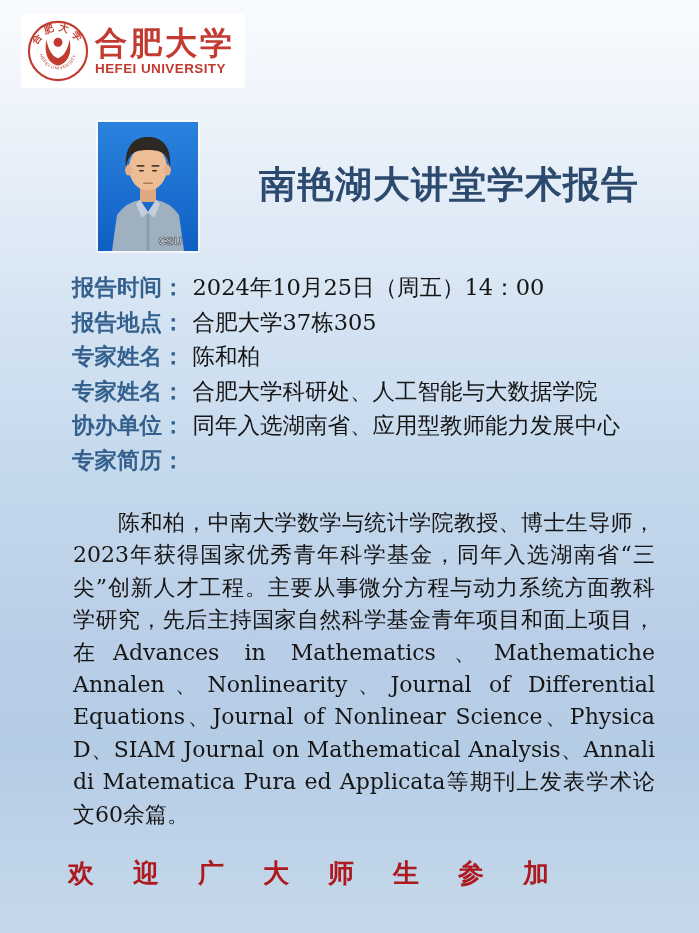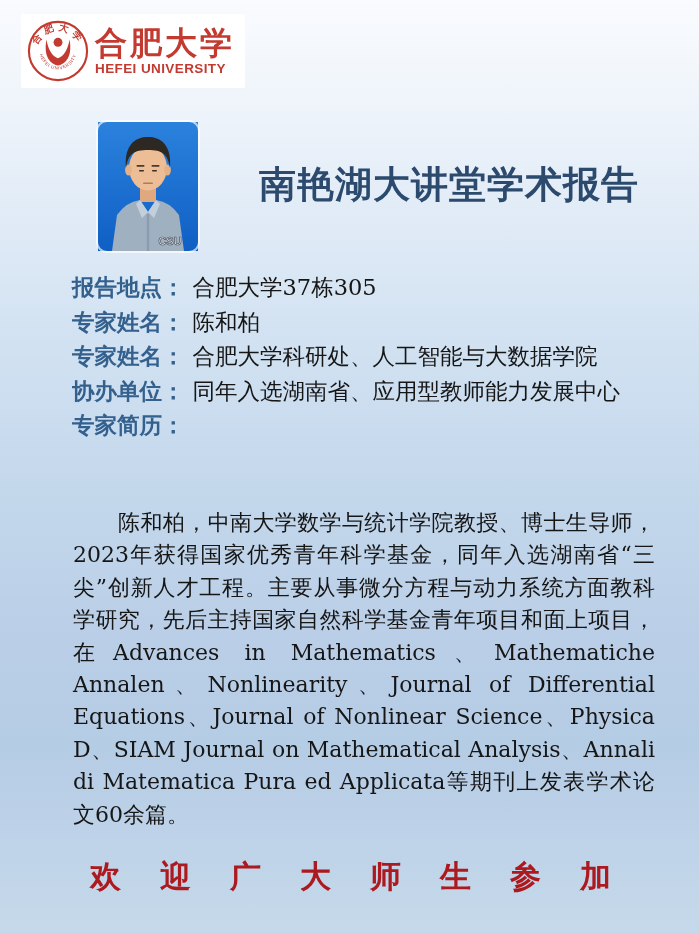--- a/index.html
+++ b/index.html
@@ -23,21 +23,20 @@
     font-family:"DejaVu Serif",serif;
   }
   .logo-en{
     font-size:13.5px;color:#c23a30;letter-spacing:0.4px;margin-top:3px;
     font-family:"Liberation Sans","DejaVu Sans",sans-serif;font-weight:bold;
   }
   
   .photo{
     position:absolute;left:98px;top:122px;width:100px;height:129px;
     outline:2px solid rgba(255,255,255,0.65);
-    border-radius:9px;
   }
   
   .main-title{
     position:absolute;left:249px;top:160px;width:400px;
     text-align:center;font-size:37px;font-weight:bold;color:#2b4a6d;
     letter-spacing:1px;font-family:"DejaVu Serif",serif;
   }
   
   .info-list{
     position:absolute;left:72px;top:270px;width:566px;
@@ -48,22 +47,22 @@
   .info-value{color:#161616;padding-left:8px;}
   
   .bio{
     position:absolute;left:73px;top:507px;width:582px;
     font-size:22px;line-height:32.4px;color:#161616;
     text-align:justify;text-indent:2.05em;
     font-family:"DejaVu Serif","Liberation Serif",serif;
   }
   
   .welcome{
-    position:absolute;left:90px;top:856px;white-space:nowrap;
-    font-size:31px;font-weight:bold;color:#ac191e;letter-spacing:39px;
+    position:absolute;left:68px;top:856px;white-space:nowrap;
+    font-size:26px;font-weight:bold;color:#ac191e;letter-spacing:39px;
     font-family:"DejaVu Serif",serif;
   }
 </style>
 </head>
 <body>
 
 <div class="poster">
 
   <div class="logo-box">
     <svg class="seal" width="62" height="62" viewBox="0 0 64 64" aria-hidden="true">
@@ -120,20 +119,23 @@
       <rect x="48.8" y="92" width="2.4" height="37" fill="#8a9cae"></rect>
 
       <text x="72" y="123" font-size="11" font-weight="bold" font-family="Liberation Sans,sans-serif" text-anchor="middle" fill="#e8ecf0" stroke="#4a505a" stroke-width="0.7">CSU</text>
     </svg>
   </div>
 
   <div class="main-title">南艳湖大讲堂学术报告</div>
 
   <div class="info-list">
     <div class="info-row">
+      <span class="info-label">报告时间：</span><span class="info-value">2024年10月25日（周五）14：00</span>
+    </div>
+    <div class="info-row">
       <span class="info-label">报告地点：</span><span class="info-value">合肥大学37栋305</span>
     </div>
     <div class="info-row">
       <span class="info-label">专家姓名：</span><span class="info-value">陈和柏</span>
     </div>
     <div class="info-row">
       <span class="info-label">专家姓名：</span><span class="info-value">合肥大学科研处、人工智能与大数据学院</span>
     </div>
     <div class="info-row">
       <span class="info-label">协办单位：</span><span class="info-value">同年入选湖南省、应用型教师能力发展中心</span>

